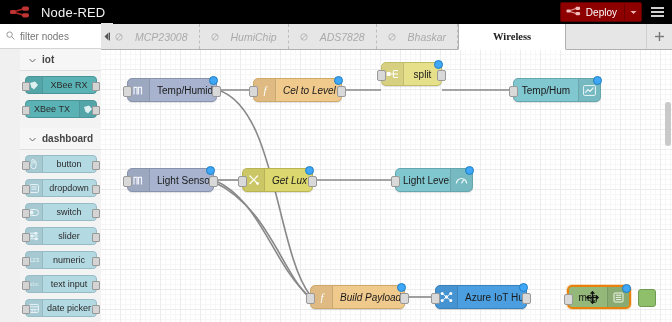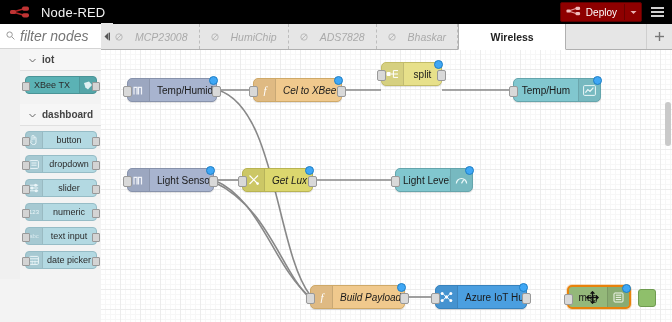--- a/index.html
+++ b/index.html
@@ -36,22 +36,22 @@
   
   .palette{
     position:absolute;left:0;top:24px;width:101px;height:298px;
     background:#f3f3f3;border-right:1px solid #c8c8c8;overflow:hidden;
   }
   .filter-box{
     height:25px;background:#fff;border-bottom:1px solid #d4d4d4;
     display:flex;align-items:center;padding:0 6px;gap:5px;box-sizing:border-box;
   }
   .filter-input{
-    border:0;outline:0;font-size:14px;color:#aaa;background:transparent;
-    font-family:"Liberation Sans",sans-serif;width:72px;padding:0;font-style:italic;
+    border:0;outline:0;font-size:10px;color:#aaa;background:transparent;
+    font-family:"Liberation Sans",sans-serif;width:72px;padding:0;
   }
   .cat{background:#f0f0f0;padding-left:20px;}
   .cat-header{
     height:22px;display:flex;align-items:center;gap:6px;padding-left:9px;
     font-size:10px;font-weight:bold;color:#444;
     border-bottom:1px solid #e0e0e0;background:#f6f6f6;box-sizing:border-box;
   }
   .cat-body{padding:5px 0 4px 0;background:#f3f3f3;}
   .pnode{
     position:relative;margin:0 auto 6px auto;width:72px;height:18px;
@@ -91,20 +91,21 @@
     height:25px;display:flex;align-items:center;gap:12px;
     padding:0 11px;font-size:10.5px;color:#aaa;font-style:italic;
     background:#e6e6e6;border-right:1px dashed #bdbdbd;box-sizing:border-box;
     white-space:nowrap;
   }
   .tab.active{
     background:#fff;color:#222;font-style:normal;font-weight:bold;
     border-right:1px solid #b0b0b0;border-left:1px solid #b0b0b0;
     height:26px;border-bottom:1px solid #fff;margin-bottom:-1px;min-width:108px;
     justify-content:center;
+    font-family:Liberation Serif, serif;
   }
   .tab.clipped{padding-left:2px;}
   .tab-add{
     margin-left:auto;width:26px;height:25px;display:flex;align-items:center;
     justify-content:center;color:#777;font-size:13px;
     border-left:1px solid #cfcfcf;background:#e6e6e6;box-sizing:border-box;
   }
 
   
   .canvas{
@@ -230,20 +231,30 @@
         <span>
           <svg width="7" height="5" viewBox="0 0 7 5">
               <path d="M0.5 1 L3.5 4 L6.5 1" fill="none" stroke="#666" stroke-width="1"></path>
             </svg>
         </span>
         <span>iot</span>
       </div>
       <div class="cat-body">
         <div class="pnode teal">
           <span class="port in"></span>
+          <span class="pnode-icon">
+            <svg width="10" height="9" viewBox="0 0 10 9">
+                <path d="M1 2 L6 0.6 L9 4 L5 8.4 L2.4 6.4 Z" fill="#dff0f2"></path>
+              </svg>
+          </span>
+          <span class="pnode-label">XBee RX</span>
+          <span class="port out"></span>
+        </div>
+        <div class="pnode teal">
+          <span class="port in"></span>
           <span class="pnode-label">XBee TX</span>
           <span class="pnode-icon right">
             <svg width="10" height="9" viewBox="0 0 10 9">
                 <path d="M1 2 L6 0.6 L9 4 L5 8.4 L2.4 6.4 Z" fill="#dff0f2"></path>
               </svg>
           </span>
           <span class="port out"></span>
         </div>
       </div>
     </div>
@@ -276,20 +287,31 @@
             <svg width="10" height="9" viewBox="0 0 10 9">
                 <rect x="0.6" y="0.6" width="8.8" height="7.8" rx="1" fill="none" stroke="#eaf5f8" stroke-width="1"></rect>
                 <line x1="2.4" y1="3" x2="7.6" y2="3" stroke="#eaf5f8" stroke-width="1"></line>
                 <line x1="2.4" y1="5.2" x2="7.6" y2="5.2" stroke="#eaf5f8" stroke-width="1"></line>
               </svg>
           </span>
           <span class="pnode-label">dropdown</span>
           <span class="port out"></span>
         </div>
 
+        <div class="pnode dash">
+          <span class="port in"></span>
+          <span class="pnode-icon">
+            <svg width="11" height="7" viewBox="0 0 11 7">
+                <rect x="0.5" y="0.5" width="10" height="6" rx="3" fill="none" stroke="#eaf5f8" stroke-width="1"></rect>
+                <circle cx="3.6" cy="3.5" r="1.9" fill="#eaf5f8"></circle>
+              </svg>
+          </span>
+          <span class="pnode-label">switch</span>
+          <span class="port out"></span>
+        </div>
 
         <div class="pnode dash">
           <span class="port in"></span>
           <span class="pnode-icon">
             <svg width="10" height="10" viewBox="0 0 10 10">
                 <line x1="0.8" y1="2.2" x2="9.2" y2="2.2" stroke="#eaf5f8" stroke-width="1"></line>
                 <circle cx="6.6" cy="2.2" r="1.5" fill="#eaf5f8"></circle>
                 <line x1="0.8" y1="5" x2="9.2" y2="5" stroke="#eaf5f8" stroke-width="1"></line>
                 <circle cx="3" cy="5" r="1.5" fill="#eaf5f8"></circle>
                 <line x1="0.8" y1="7.8" x2="9.2" y2="7.8" stroke="#eaf5f8" stroke-width="1"></line>
@@ -438,21 +460,21 @@
       <span class="nport out"></span>
     </div>
 
     <div class="node n-func fn" style="left:152px;top:28px;width:89px;">
       <span class="nport in"></span>
       <span class="nicon">
         <svg width="10" height="12" viewBox="0 0 10 12">
             <text x="5" y="10" font-size="11" fill="#fff" text-anchor="middle" font-family="Liberation Serif" font-style="italic">f</text>
           </svg>
       </span>
-      <span class="nlabel">Cel to XBee</span>
+      <span class="nlabel">Cel to Level</span>
       <span class="nbadge"></span>
       <span class="nport out"></span>
     </div>
 
     <div class="node n-split" style="left:280px;top:12px;width:61px;">
       <span class="nport in"></span>
       <span class="nicon">
         <svg width="13" height="10" viewBox="0 0 13 10">
             <rect x="0.6" y="3" width="4" height="4" rx="1" fill="#fff"></rect>
             <line x1="4.8" y1="5" x2="7.4" y2="5" stroke="#fff" stroke-width="1"></line>

